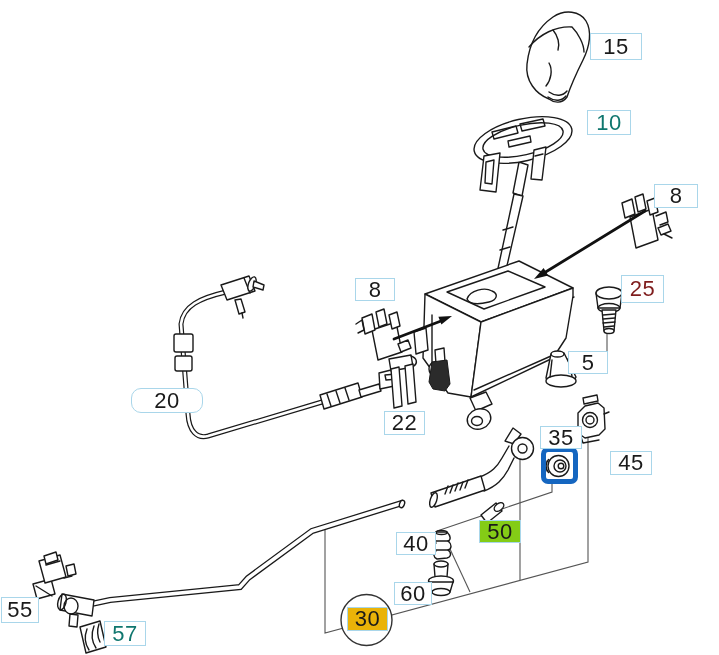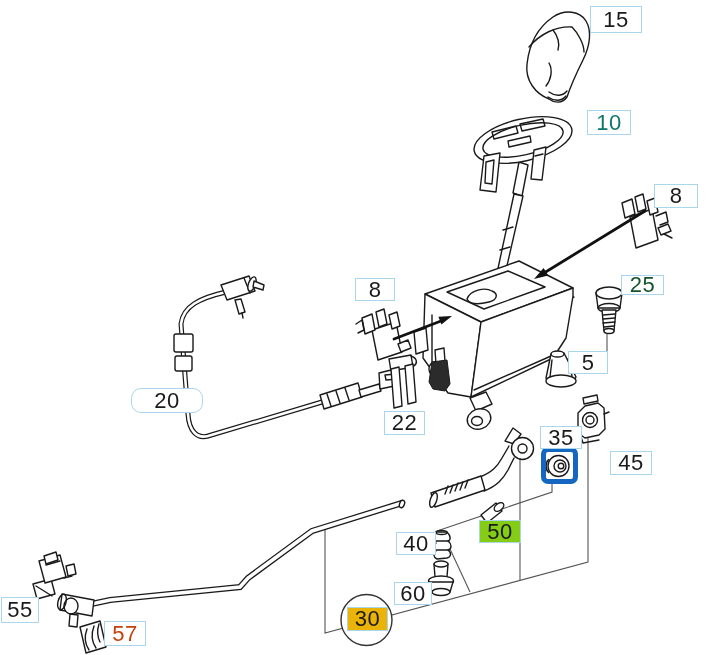--- a/index.html
+++ b/index.html
@@ -230,31 +230,31 @@
     <line class="arrow" x1="645" y1="211" x2="544" y2="273"></line>
     <polygon class="ahead" points="534,279 543.6,267.9 548.2,275.5"></polygon>
     <line class="arrow" x1="394" y1="339" x2="441" y2="321"></line>
     <polygon class="ahead" points="452,316 441.4,324.6 438.4,316.8"></polygon>
   </g>
 </svg>
 
 <div class="highlight-box" style="left: 541px; top: 447px; width: 37px; height: 37px; border-color: rgb(21, 102, 192);"></div>
 
 <div id="callouts">
-      <div class="callout" style="left: 590px; top: 6px; width: 52px; height: 27px; border-color: rgb(169, 214, 234); background: rgb(255, 255, 255); color: rgb(26, 26, 26);">15</div>
+      <div class="callout" style="left: 590px; top: 33px; width: 52px; height: 27px; border-color: rgb(169, 214, 234); background: rgb(255, 255, 255); color: rgb(26, 26, 26);">15</div>
       <div class="callout" style="left: 587px; top: 110px; width: 44px; height: 25px; border-color: rgb(169, 214, 234); background: rgb(255, 255, 255); color: #0f766e;">10</div>
       <div class="callout" style="left: 654px; top: 184px; width: 44px; height: 24px; border-color: rgb(169, 214, 234); background: rgb(255, 255, 255); color: rgb(26, 26, 26);">8</div>
-      <div class="callout" style="left: 621px; top: 275px; width: 43px; height: 20px; border-color: rgb(169, 214, 234); background: rgb(255, 255, 255); color: #14532d;">25</div>
+      <div class="callout" style="left: 621px; top: 275px; width: 43px; height: 28px; border-color: rgb(169, 214, 234); background: rgb(255, 255, 255); color: #7f1d1d;">25</div>
       <div class="callout" style="left: 568px; top: 351px; width: 40px; height: 23px; border-color: rgb(169, 214, 234); background: rgb(255, 255, 255); color: rgb(26, 26, 26);">5</div>
       <div class="callout" style="left: 355px; top: 278px; width: 40px; height: 23px; border-color: rgb(169, 214, 234); background: rgb(255, 255, 255); color: rgb(26, 26, 26);">8</div>
       <div class="callout" style="left: 131px; top: 388px; width: 72px; height: 25px; border-color: rgb(169, 214, 234); background: rgb(255, 255, 255); color: rgb(26, 26, 26); border-radius: 10px;">20</div>
       <div class="callout" style="left: 384px; top: 411px; width: 41px; height: 24px; border-color: rgb(169, 214, 234); background: rgb(255, 255, 255); color: rgb(26, 26, 26);">22</div>
       <div class="callout" style="left: 610px; top: 403px; width: 42px; height: 24px; border-color: rgb(169, 214, 234); background: rgb(255, 255, 255); color: rgb(26, 26, 26); margin-top: 48px;">45</div>
       <div class="callout" style="left: 540px; top: 426px; width: 42px; height: 23px; border-color: rgb(169, 214, 234); background: rgb(255, 255, 255); color: rgb(26, 26, 26);">35</div>
       <div class="callout" style="left: 479px; top: 520px; width: 42px; height: 23px; border-color: rgb(169, 214, 234); background: #84cc16; color: rgb(26, 26, 26);">50</div>
       <div class="callout" style="left: 396px; top: 532px; width: 40px; height: 23px; border-color: rgb(169, 214, 234); background: rgb(255, 255, 255); color: rgb(26, 26, 26);">40</div>
       <div class="callout" style="left: 394px; top: 570px; width: 38px; height: 23px; border-color: rgb(169, 214, 234); background: rgb(255, 255, 255); color: rgb(26, 26, 26); margin-top: 12px;">60</div>
       <div class="callout" style="left: 347px; top: 607px; width: 41px; height: 24px; border-color: rgb(169, 214, 234); background: #eab308; color: rgb(26, 26, 26);">30</div>
       <div class="callout" style="left: 1px; top: 562px; width: 38px; height: 26px; border-color: rgb(169, 214, 234); background: rgb(255, 255, 255); color: rgb(26, 26, 26); margin-top: 35px;">55</div>
-      <div class="callout" style="left: 104px; top: 621px; width: 42px; height: 25px; border-color: rgb(169, 214, 234); background: rgb(255, 255, 255); color: #c2410c;">57</div>
+      <div class="callout" style="left: 104px; top: 621px; width: 42px; height: 25px; border-color: rgb(169, 214, 234); background: rgb(255, 255, 255); color: #0f766e;">57</div>
     </div>
 
 </div>
 
 </body></html>

